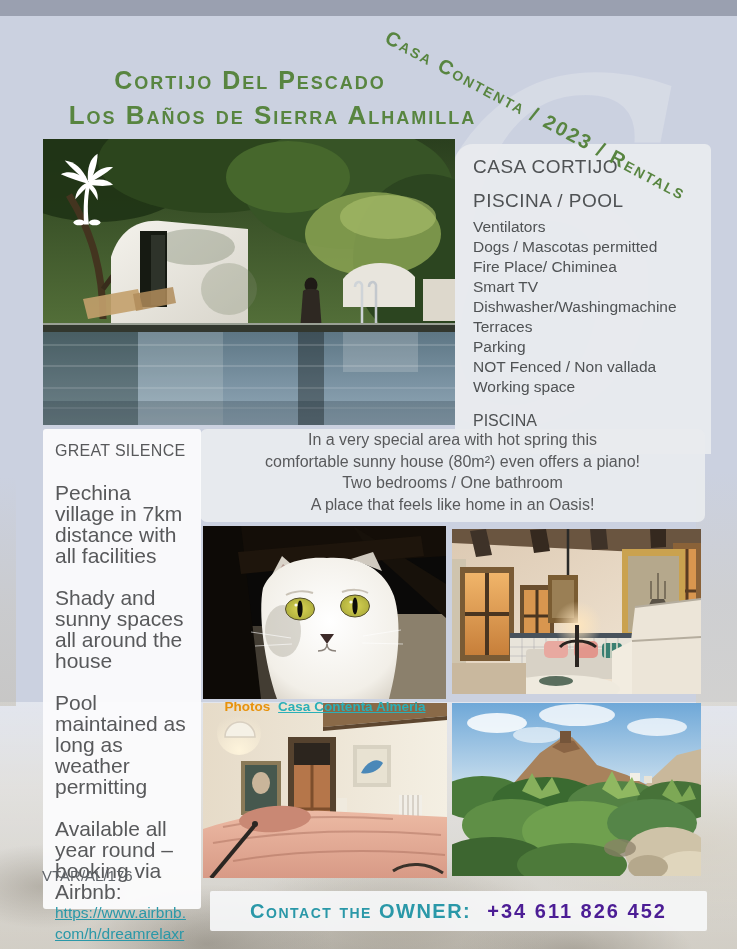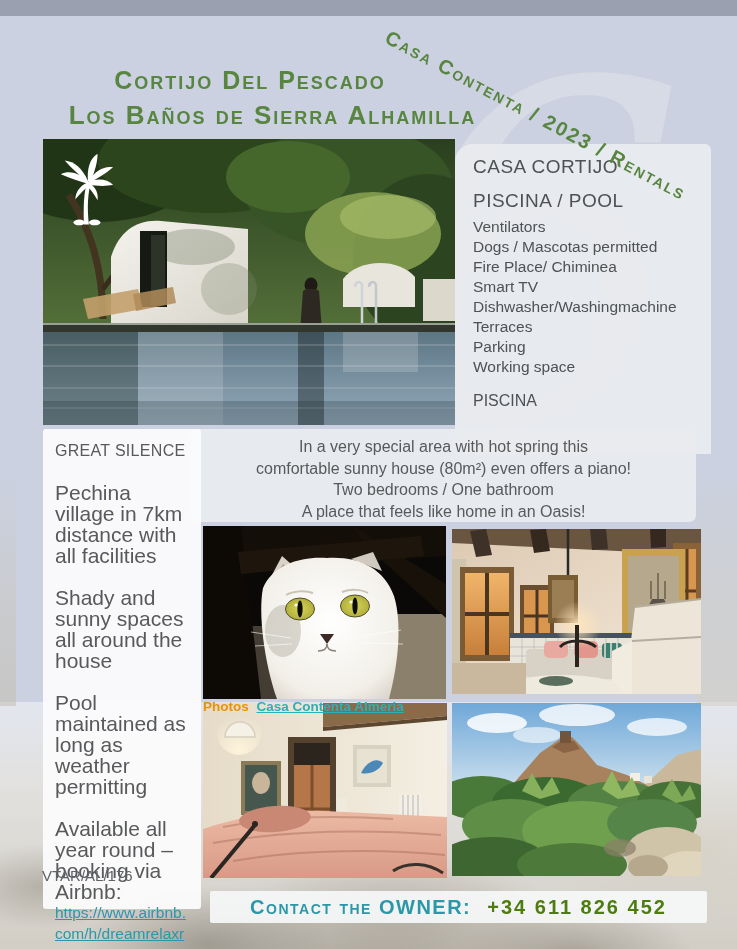--- a/index.html
+++ b/index.html
@@ -45,45 +45,45 @@
   .palm-logo{position:absolute;left:57px;top:133px;width:58px;height:80px;z-index:2;}
 
   
   .info-panel{position:absolute;left:455px;top:128px;width:256px;height:310px;z-index:1;
     background:rgba(233,235,238,.94);border-radius:18px 6px 0 0;padding:10px 0 0 18px;box-sizing:border-box;color:#4f5254;}
   .info-heading{font-size:19px;margin:2px 0 12px 0;letter-spacing:.5px;}
   .info-subheading{font-size:19px;margin:0 0 5px 0;letter-spacing:.5px;}
   .info-item{display:block;font-size:15.5px;line-height:20px;}
   .info-internet{display:block;font-size:16px;margin-top:15px;}
 
-  .desc-panel{position:absolute;left:191px;top:413px;width:505px;height:93px;z-index:1;
+  .desc-panel{position:absolute;left:200px;top:413px;width:505px;height:93px;z-index:1;
     background:rgba(233,235,238,.94);border-radius:7px;color:#58595b;
-    display:flex;flex-direction:column;justify-content:flex-end;text-align:center;}
+    display:flex;flex-direction:column;justify-content:flex-start;text-align:center;}
   .desc-line{font-size:16px;line-height:21.5px;}
 
   .left-panel{position:absolute;left:43px;top:413px;width:158px;height:480px;z-index:1;
     background:rgba(251,251,252,.96);border-radius:3px;padding:13px 10px 0 12px;box-sizing:border-box;color:#58595b;}
   .left-heading{font-size:16px;margin-bottom:22px;letter-spacing:.3px;}
   .left-para{font-size:21px;line-height:21px;margin:0 0 21px 0;}
   .left-para.last{margin-bottom:0;}
   .airbnb-link{display:block;font-size:15.5px;line-height:21px;color:#2a98a8;
     text-decoration:underline;word-break:break-all;}
   .registration{position:absolute;left:42px;top:851px;z-index:1;font-size:15px;color:#5f6368;}
 
   
-  .photo-caption{position:absolute;left:203px;top:683px;width:244px;z-index:3;
+  .photo-caption{position:absolute;left:203px;top:683px;width:244px;z-index:3;text-align:center;
     font-size:13.5px;font-weight:bold;white-space:nowrap;}
   .caption-prefix{color:#e8920c;}
   .caption-link{color:#2ab0b8;text-decoration:underline;margin-left:4px;}
 
   
-  .contact-bar{position:absolute;left:210px;top:875px;width:497px;height:32px;z-index:2;
+  .contact-bar{position:absolute;left:210px;top:875px;width:497px;height:40px;z-index:2;
     background:rgba(246,247,248,.92);border-radius:2px;display:flex;align-items:center;justify-content:center;}
   .contact-label{font-variant:small-caps;font-weight:bold;font-size:20px;letter-spacing:1.5px;color:#2a98a8;}
-  .contact-phone{font-weight:bold;font-size:20px;letter-spacing:2px;color:#4d7c0f;margin-left:16px;}
+  .contact-phone{font-weight:bold;font-size:20px;letter-spacing:2px;color:#4c1d95;margin-left:16px;}
 </style>
 </head>
 <body>
 
 <div id="page">
 
   <div class="decor-six">6</div>
   <div class="rocks-bottom"></div>
   <div class="rocks-right"></div>
   <div class="rocks-left"></div>
@@ -165,20 +165,21 @@
   <div class="info-panel">
     <div class="info-heading">CASA CORTIJO</div>
     <div class="info-subheading">PISCINA / POOL</div>
     <span class="info-item">Ventilators</span>
     <span class="info-item">Dogs / Mascotas permitted</span>
     <span class="info-item">Fire Place/ Chiminea</span>
     <span class="info-item">Smart TV</span>
     <span class="info-item">Dishwasher/Washingmachine</span>
     <span class="info-item">Terraces</span>
     <span class="info-item">Parking</span>
+    <span class="info-item">NOT Fenced / Non vallada</span>
     <span class="info-item">Working space</span>
     <span class="info-internet">PISCINA</span>
   </div>
 
   <div class="desc-panel">
     <div class="desc-line">In a very special area with hot spring this</div>
     <div class="desc-line">comfortable sunny house (80m²) even offers a piano!</div>
     <div class="desc-line">Two bedrooms / One bathroom</div>
     <div class="desc-line">A place that feels like home in an Oasis!</div>
   </div>

